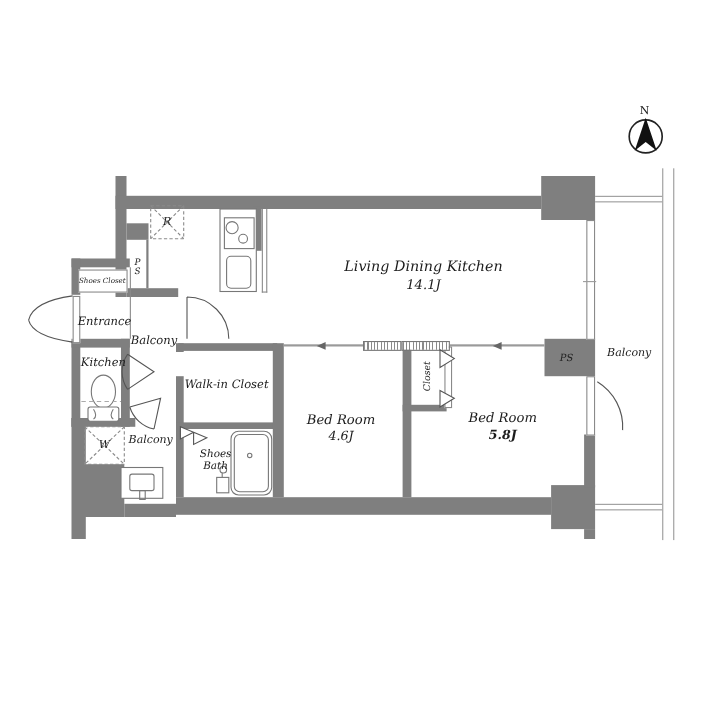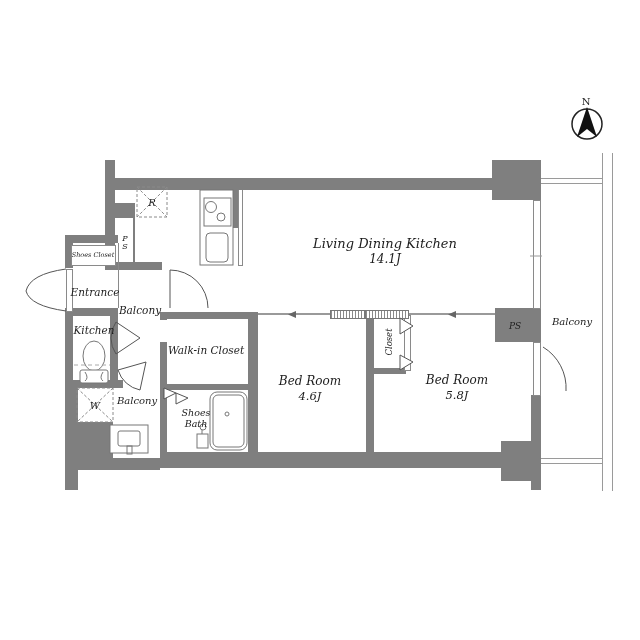--- a/index.html
+++ b/index.html
@@ -140,21 +140,21 @@
     </g>
   </svg>
 
   <div class="lbl" style="left:385px;top:243px;font-size:13px;">Living Dining Kitchen</div>
   <div class="lbl" style="left:385px;top:259px;font-size:12px;">14.1J</div>
 
   <div class="lbl" style="left:310px;top:381px;font-size:12px;">Bed Room</div>
   <div class="lbl" style="left:310px;top:396px;font-size:11.5px;">4.6J</div>
 
   <div class="lbl" style="left:457px;top:380px;font-size:12px;">Bed Room</div>
-  <div class="lbl" style="left:457px;top:395px;font-size:11.5px;">5.8J</div>
+  <div class="lbl" style="left:457px;top:395px;font-size:11.5px;font-weight:bold;">5.8J</div>
 
   <div class="lbl" style="left:206px;top:350px;font-size:10.5px;">Walk-in Closet</div>
 
   <div class="lbl rot90" style="left:389px;top:342px;font-size:8.5px;">Closet</div>
 
   <div class="lbl" style="left:196px;top:418px;font-size:9.5px;line-height:11px;">
     <span>Shoes</span><br>
     <span>Bath</span>
   </div>
 

